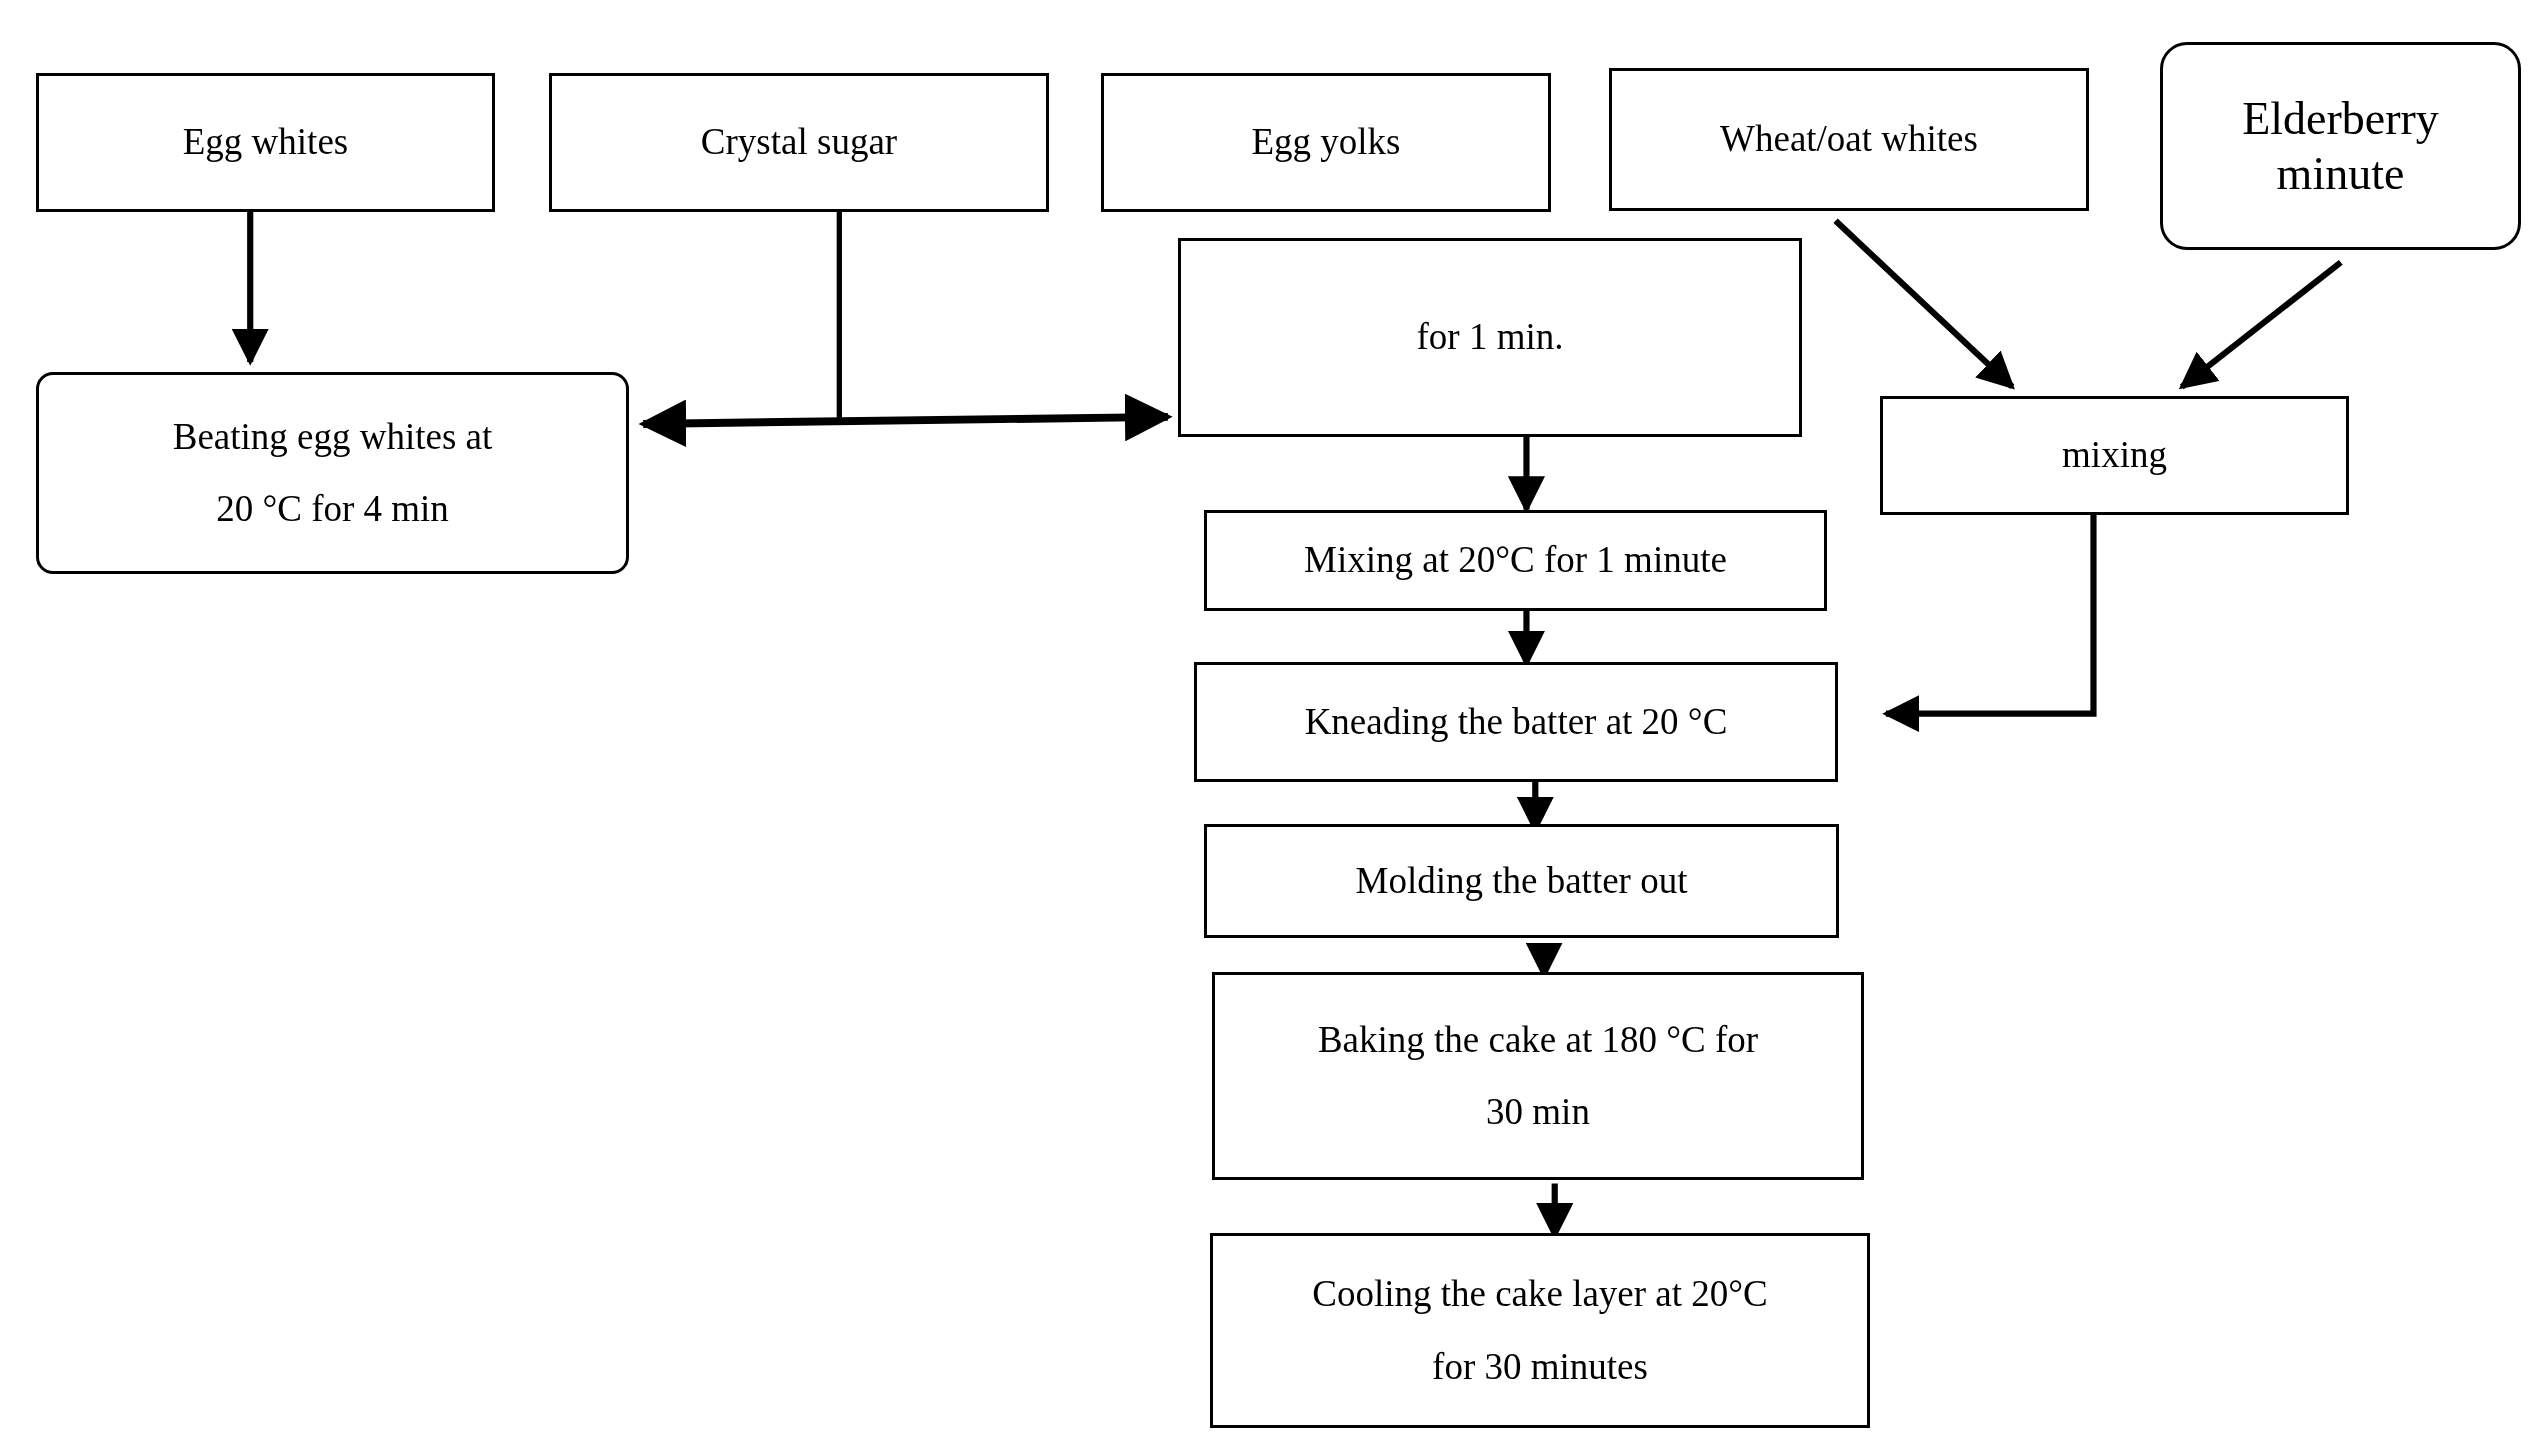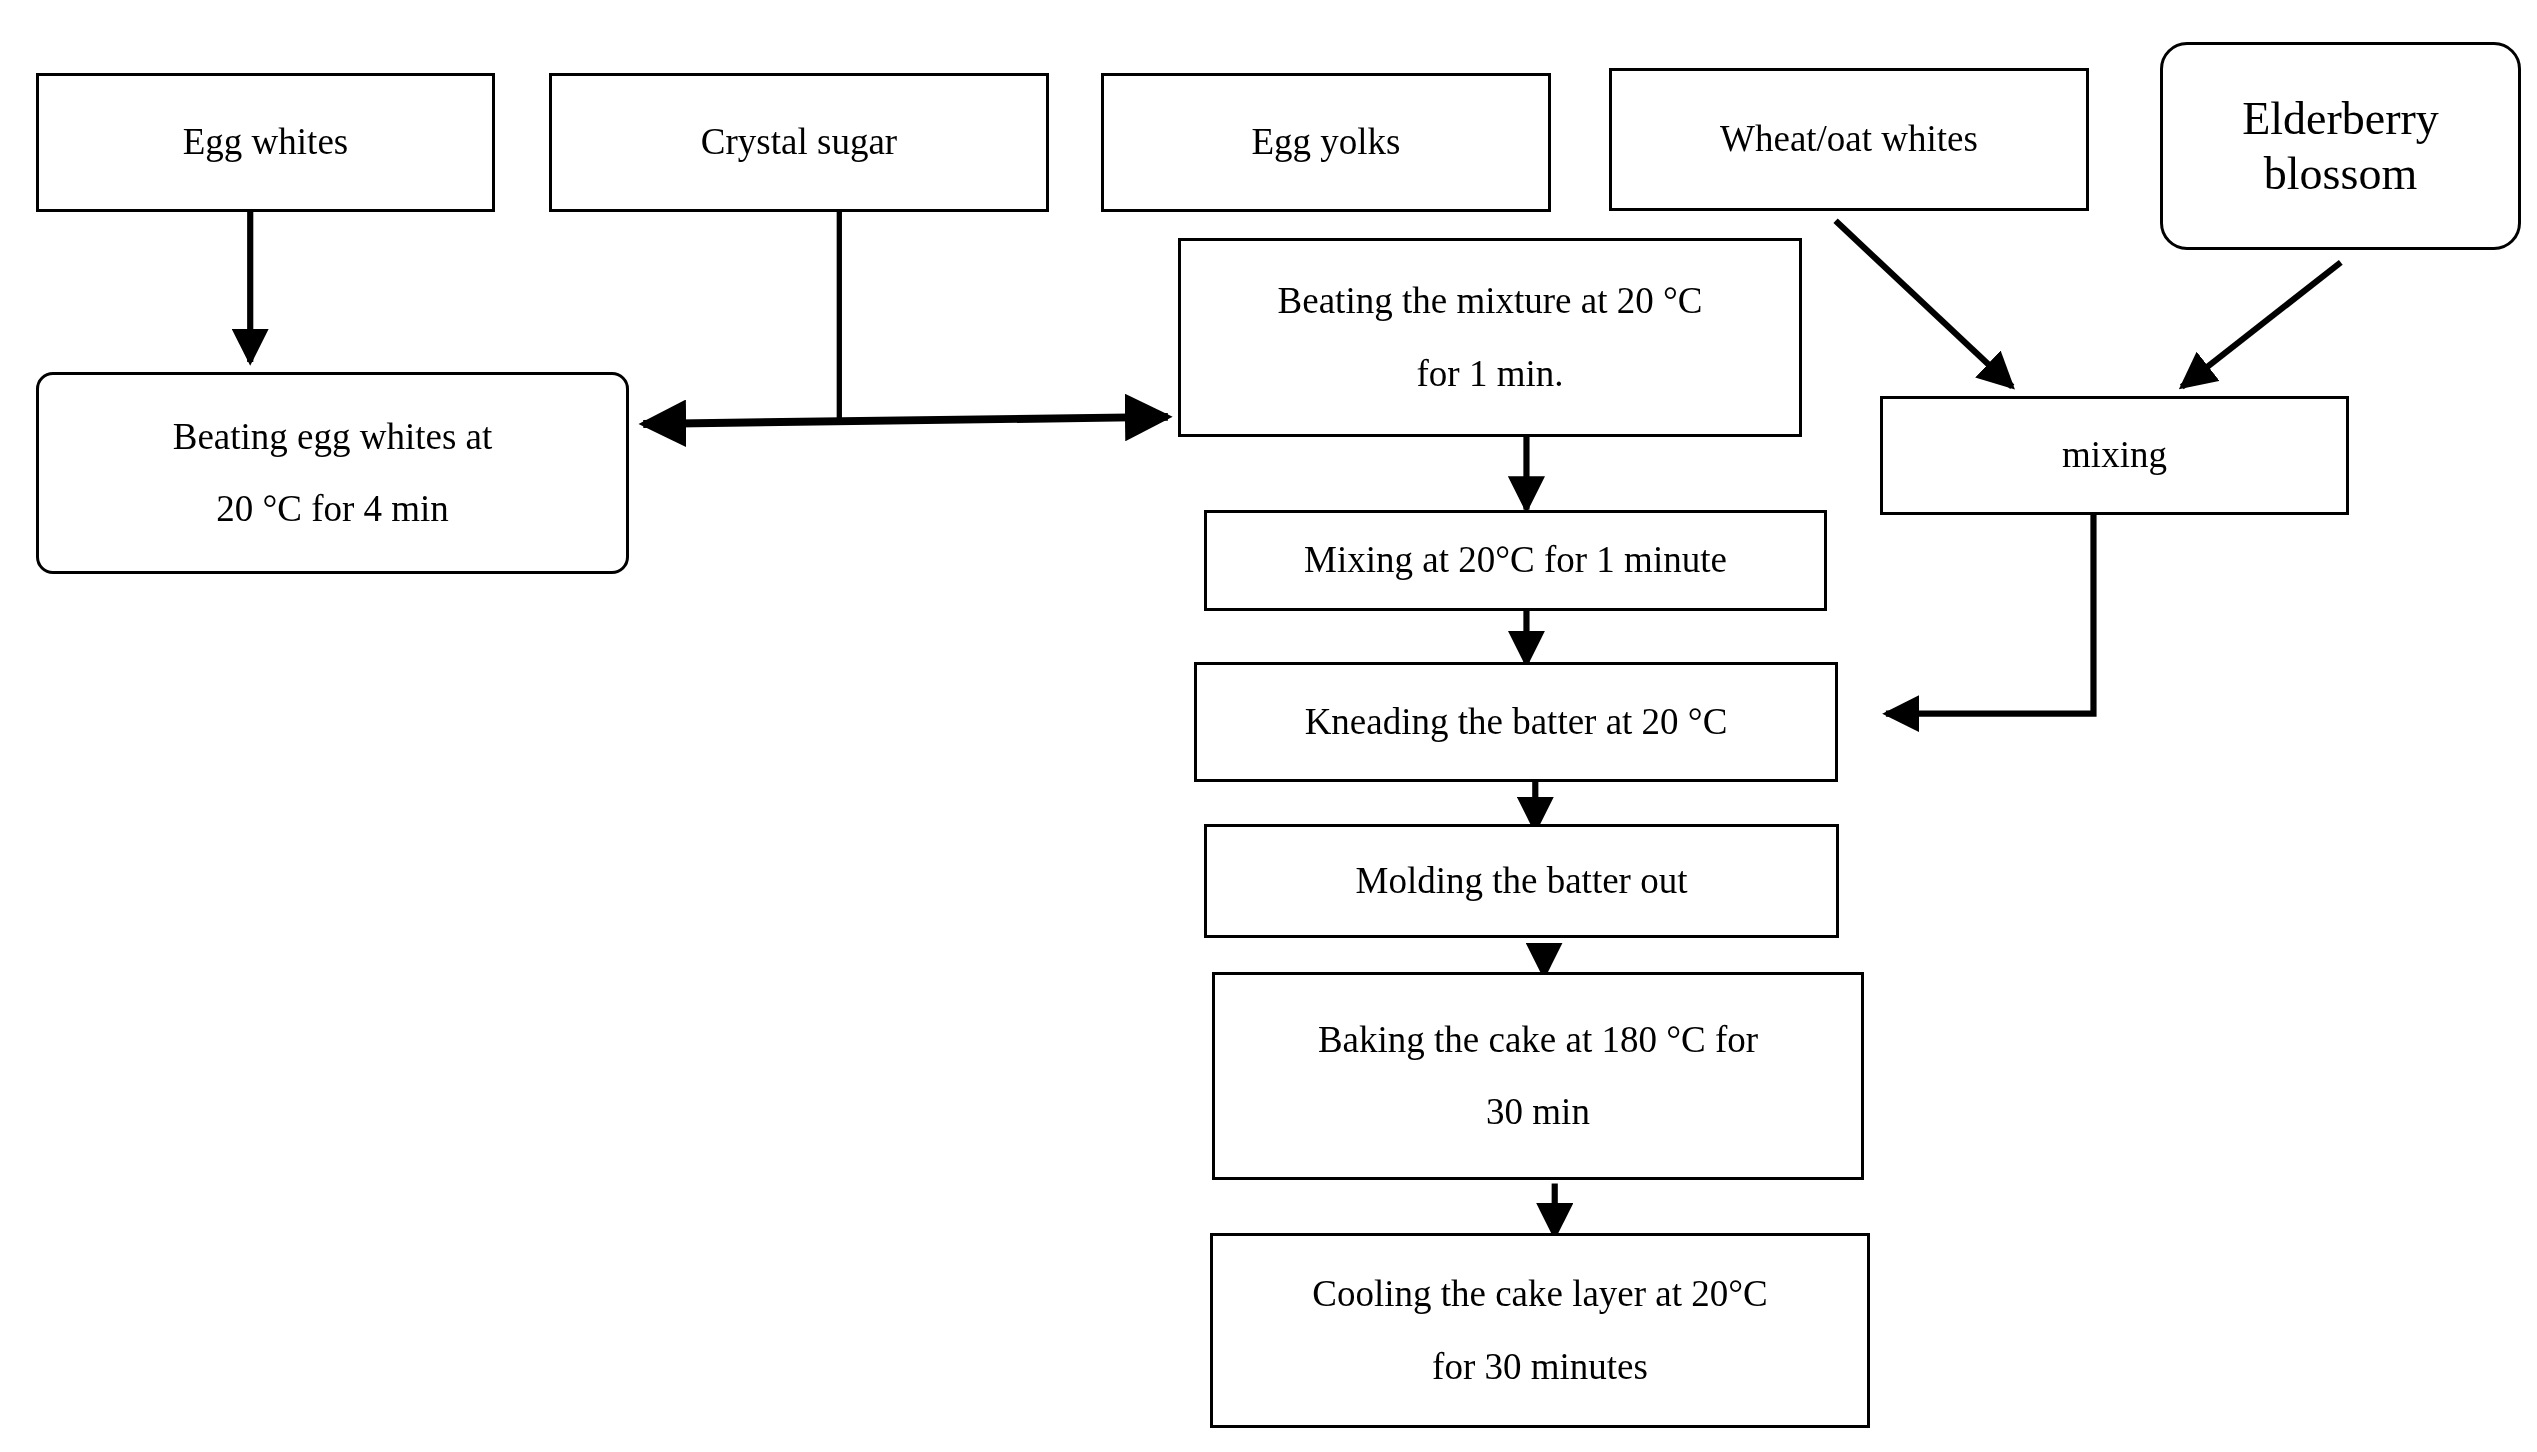--- a/index.html
+++ b/index.html
@@ -90,28 +90,27 @@
         <span class="line t-normal">Crystal sugar</span>
       </div>
       <div class="node-box" style="left: 1101px; top: 73px; width: 450px; height: 139px;">
         <span class="line t-normal">Egg yolks</span>
       </div>
       <div class="node-box" style="left: 1609px; top: 68px; width: 480px; height: 143px;">
         <span class="line t-normal">Wheat/oat whites</span>
       </div>
       <div class="node-box tight" style="left: 2160px; top: 42px; width: 361px; height: 208px; border-radius: 27px;">
         <span class="line t-big">Elderberry</span>
-        <span class="line t-big">blossom</span>
+        <span class="line t-big">minute</span>
       </div>
       <div class="node-box" style="left: 36px; top: 372px; width: 593px; height: 202px; border-radius: 17px;">
         <span class="line t-normal">Beating egg whites at</span>
         <span class="line t-normal">20 °C for 4 min</span>
       </div>
       <div class="node-box" style="left: 1178px; top: 238px; width: 624px; height: 199px;">
-        <span class="line t-normal">Beating the mixture at 20 °C</span>
         <span class="line t-normal">for 1 min.</span>
       </div>
       <div class="node-box" style="left: 1880px; top: 396px; width: 469px; height: 119px;">
         <span class="line t-normal">mixing</span>
       </div>
       <div class="node-box" style="left: 1204px; top: 510px; width: 623px; height: 101px;">
         <span class="line t-normal">Mixing at 20°C for 1 minute</span>
       </div>
       <div class="node-box" style="left: 1194px; top: 662px; width: 644px; height: 120px;">
         <span class="line t-normal">Kneading the batter at 20 °C</span>

